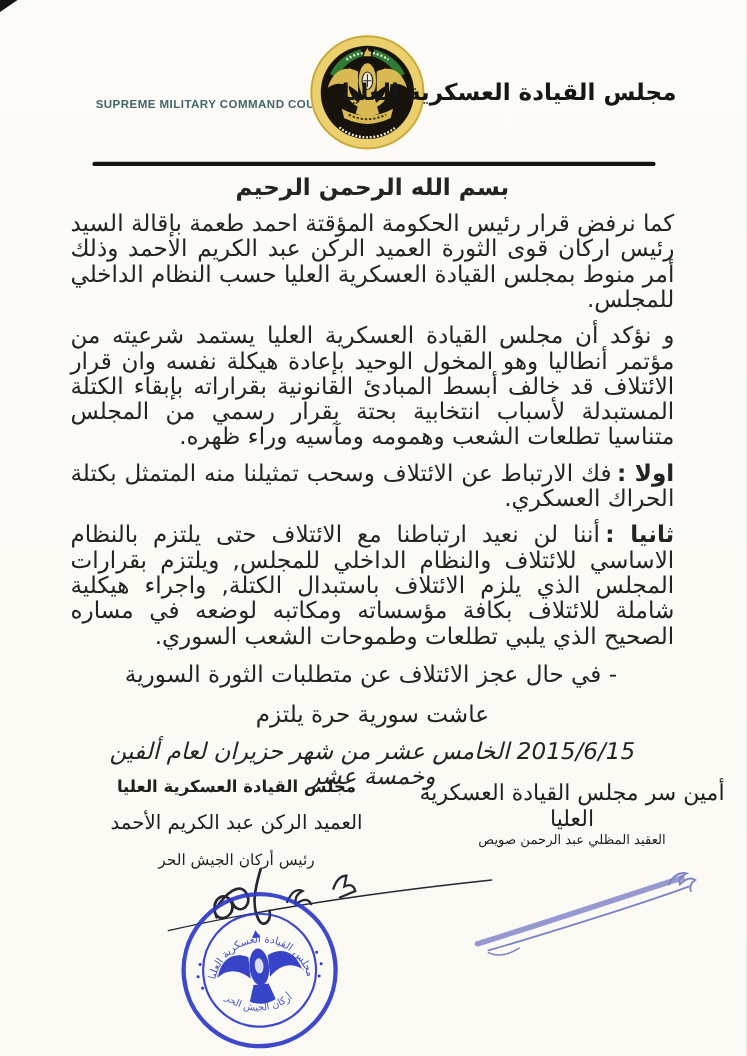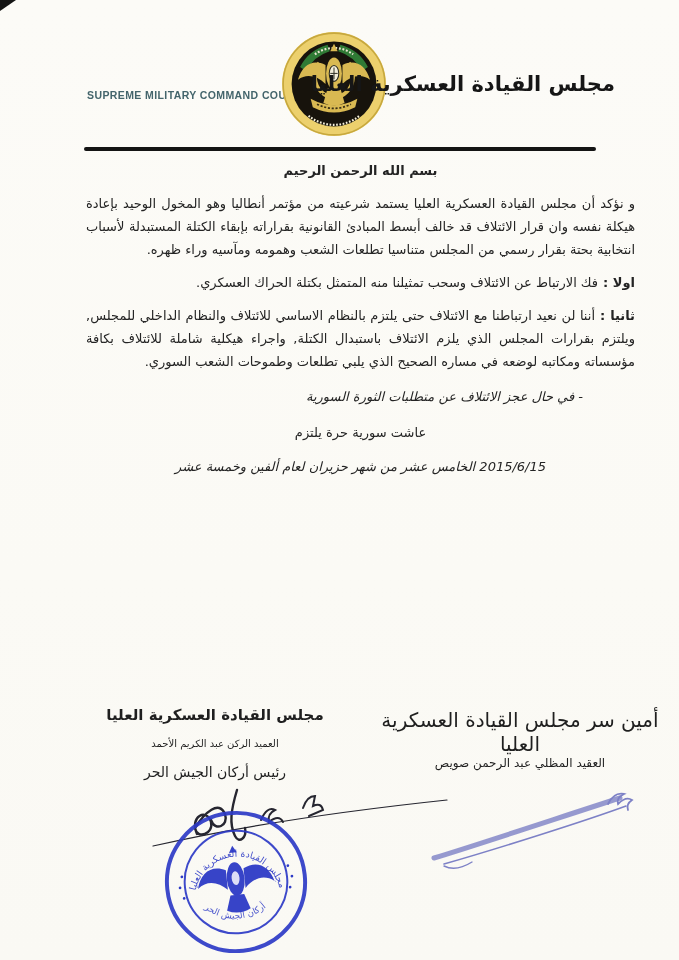--- a/index.html
+++ b/index.html
@@ -19,35 +19,35 @@
     font-size:10.5px;font-weight:bold;letter-spacing:.4px;color:#44656c;
   }
   .header-ar{
     position:absolute;right:64px;top:72px;direction:rtl;
     font-size:21px;font-weight:bold;color:#161616;
   }
   .emblem{position:absolute;left:281px;top:30px;width:106px;height:108px;}
   .rule{position:absolute;left:84px;top:147px;width:512px;height:4px;background:#141414;border-radius:2px;}
   .body-text{
     position:absolute;left:64px;top:159px;width:549px;
-    direction:rtl;text-align:justify;font-size:13px;line-height:23px;color:#242424;margin-left:22px;
+    direction:rtl;text-align:justify;font-size:21px;line-height:23px;color:#242424;
   }
   .body-text p{margin:0 0 0 0;}
   .body-text p + p{margin-top:10px;}
   .basmala{text-align:center;font-weight:bold;}
   .intro{margin-top:13px !important;}
-  .bullet{margin-top:12px !important;margin-right:52px !important;text-align:right;font-style:italic;}
+  .bullet{margin-top:12px !important;margin-right:52px !important;text-align:right;}
   .salute{text-align:center;margin-top:13px !important;}
   .dateline{text-align:center;margin-top:11px !important;font-style:italic;}
   .lbl{font-weight:bold;margin-left:5px;}
   .sig-left{
     position:absolute;left:80px;top:706px;width:270px;text-align:center;direction:rtl;
   }
   .sig-left .org{font-weight:bold;font-size:15px;}
-  .sig-left .name{font-size:10px;margin-top:14px;}
+  .sig-left .name{font-size:18px;margin-top:14px;}
   .sig-left .role{font-size:14px;margin-top:15px;}
   .sig-right{
     position:absolute;left:375px;top:708px;width:290px;text-align:center;direction:rtl;
   }
   .sig-right .role{font-size:20px;}
   .sig-right .name{font-size:12px;}
   .sig-black{position:absolute;left:145px;top:770px;width:310px;height:95px;}
   .sig-blue{position:absolute;left:420px;top:778px;width:235px;height:95px;}
   .stamp{position:absolute;left:158px;top:808px;width:156px;height:148px;transform:rotate(-6deg);}
 </style>
@@ -81,20 +81,21 @@
     <path d="M34,69 Q50,77 66,69" fill="none" stroke="#3a2f14" stroke-width="1.6" stroke-dasharray="2,1.6"></path>
     <path d="M26,80 A38,38 0 0 0 74,80" fill="none" stroke="#f7f2dd" stroke-width="2" stroke-dasharray="1.6,1.5"></path>
   </svg>
 
   <div class="header-ar">مجلس القيادة العسكرية العليا</div>
 
   <div class="rule"></div>
 
   <div class="body-text">
     <p class="basmala">بسم الله الرحمن الرحيم</p>
+    <p>كما نرفض قرار رئيس الحكومة المؤقتة احمد طعمة بإقالة السيد رئيس اركان قوى الثورة العميد الركن عبد الكريم الاحمد وذلك أمر منوط بمجلس القيادة العسكرية العليا حسب النظام الداخلي للمجلس.</p>
     <p>و نؤكد أن مجلس القيادة العسكرية العليا يستمد شرعيته من مؤتمر أنطاليا وهو المخول الوحيد بإعادة هيكلة نفسه وان قرار الائتلاف قد خالف أبسط المبادئ القانونية بقراراته بإبقاء الكتلة المستبدلة لأسباب انتخابية بحتة بقرار رسمي من المجلس متناسيا تطلعات الشعب وهمومه ومآسيه وراء ظهره.</p>
     <p><span class="lbl">اولا :</span><span>فك الارتباط عن الائتلاف وسحب تمثيلنا منه المتمثل بكتلة الحراك العسكري.</span></p>
     <p><span class="lbl">ثانيا :</span><span>أننا لن نعيد ارتباطنا مع الائتلاف حتى يلتزم بالنظام الاساسي للائتلاف والنظام الداخلي للمجلس, ويلتزم بقرارات المجلس الذي يلزم الائتلاف باستبدال الكتلة, واجراء هيكلية شاملة للائتلاف بكافة مؤسساته ومكاتبه لوضعه في مساره الصحيح الذي يلبي تطلعات وطموحات الشعب السوري.</span></p>
     <p class="bullet">- في حال عجز الائتلاف عن متطلبات الثورة السورية</p>
     <p class="salute">عاشت سورية حرة يلتزم</p>
     <p class="dateline">2015/6/15 الخامس عشر من شهر حزيران لعام ألفين وخمسة عشر</p>
   </div>
 
   <div class="sig-left">
     <div class="org">مجلس القيادة العسكرية العليا</div>

